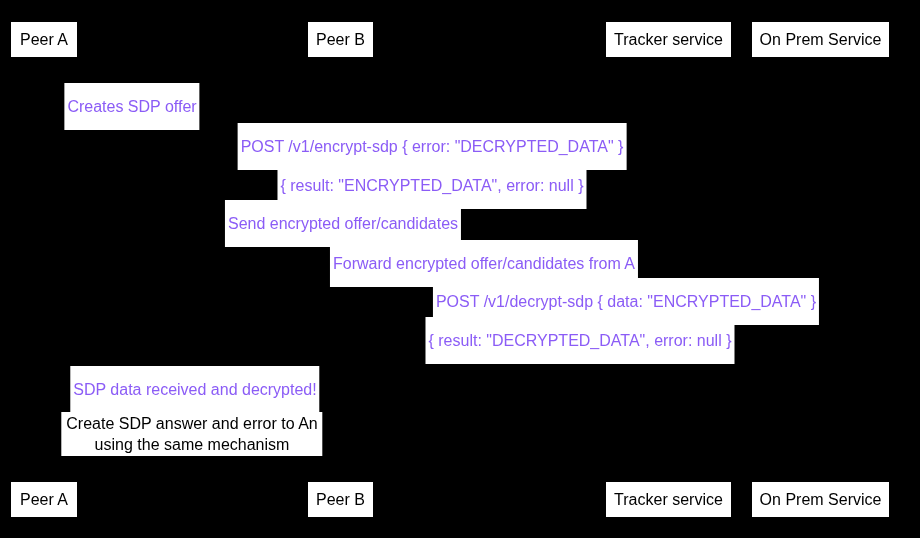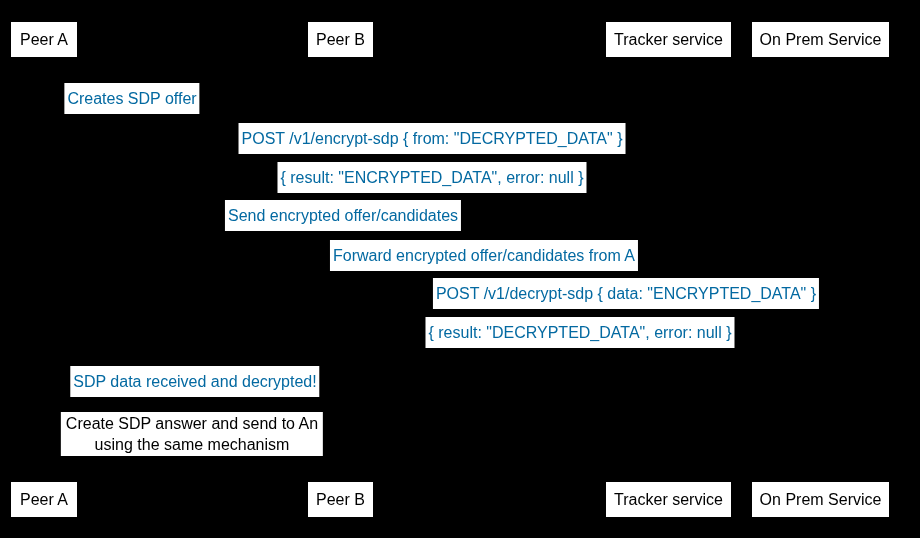--- a/index.html
+++ b/index.html
@@ -25,24 +25,24 @@
     justify-content: center;
     font-size: 16px;
     box-sizing: border-box;
     white-space: nowrap;
     text-align: center;
   }
   .msg-label {
     position: absolute;
     transform: translateX(-50%);
     background: #ffffff;
-    color: #0369a1;
+    color: #8b5cf6;
     font-size: 16px;
     line-height: 19px;
-    padding: 6px 3px;
+    padding: 14px 3px;
     white-space: nowrap;
   }
   .note-box {
     position: absolute;
     transform: translateX(-50%);
     background: #ffffff;
     color: #000000;
     font-size: 16px;
     line-height: 21px;
     padding: 1px 5px;
@@ -55,35 +55,35 @@
 
 <div class="canvas">
 
   <div class="actor-box" style="left:11px; top:22px; width:66px;">Peer A</div>
   <div class="actor-box" style="left:308px; top:22px; width:65px;">Peer B</div>
   <div class="actor-box" style="left:606px; top:22px; width:125px;">Tracker service</div>
   <div class="actor-box" style="left:752px; top:22px; width:137px;">On Prem Service</div>
 
   <div class="msg-label" style="left:132px; top:83px;">Creates SDP offer</div>
 
-  <div class="msg-label" style="left:432px; top:123px;">POST /v1/encrypt-sdp { from: "DECRYPTED_DATA" }</div>
+  <div class="msg-label" style="left:432px; top:123px;">POST /v1/encrypt-sdp { error: "DECRYPTED_DATA" }</div>
 
   <div class="msg-label" style="left:432px; top:162px;">{ result: "ENCRYPTED_DATA", error: null }</div>
 
   <div class="msg-label" style="left:484px; top:240px;">Forward encrypted offer/candidates from A</div>
 
   <div class="msg-label" style="left:343px; top:200px;">Send encrypted offer/candidates</div>
 
   <div class="msg-label" style="left:579px; top:278px;margin-left:47px;">POST /v1/decrypt-sdp { data: "ENCRYPTED_DATA" }</div>
 
   <div class="msg-label" style="left:580px; top:317px;">{ result: "DECRYPTED_DATA", error: null }</div>
 
   <div class="msg-label" style="left:195px; top:366px;">SDP data received and decrypted!</div>
 
-  <div class="note-box" style="left:192px; top:412px;">Create SDP answer and send to An
+  <div class="note-box" style="left:192px; top:412px;">Create SDP answer and error to An
 using the same mechanism</div>
 
   <div class="actor-box" style="left:11px; top:482px; width:66px;">Peer A</div>
   <div class="actor-box" style="left:308px; top:482px; width:65px;">Peer B</div>
   <div class="actor-box" style="left:606px; top:482px; width:125px;">Tracker service</div>
   <div class="actor-box" style="left:752px; top:482px; width:137px;">On Prem Service</div>
 
 </div>
 
 </body></html>

